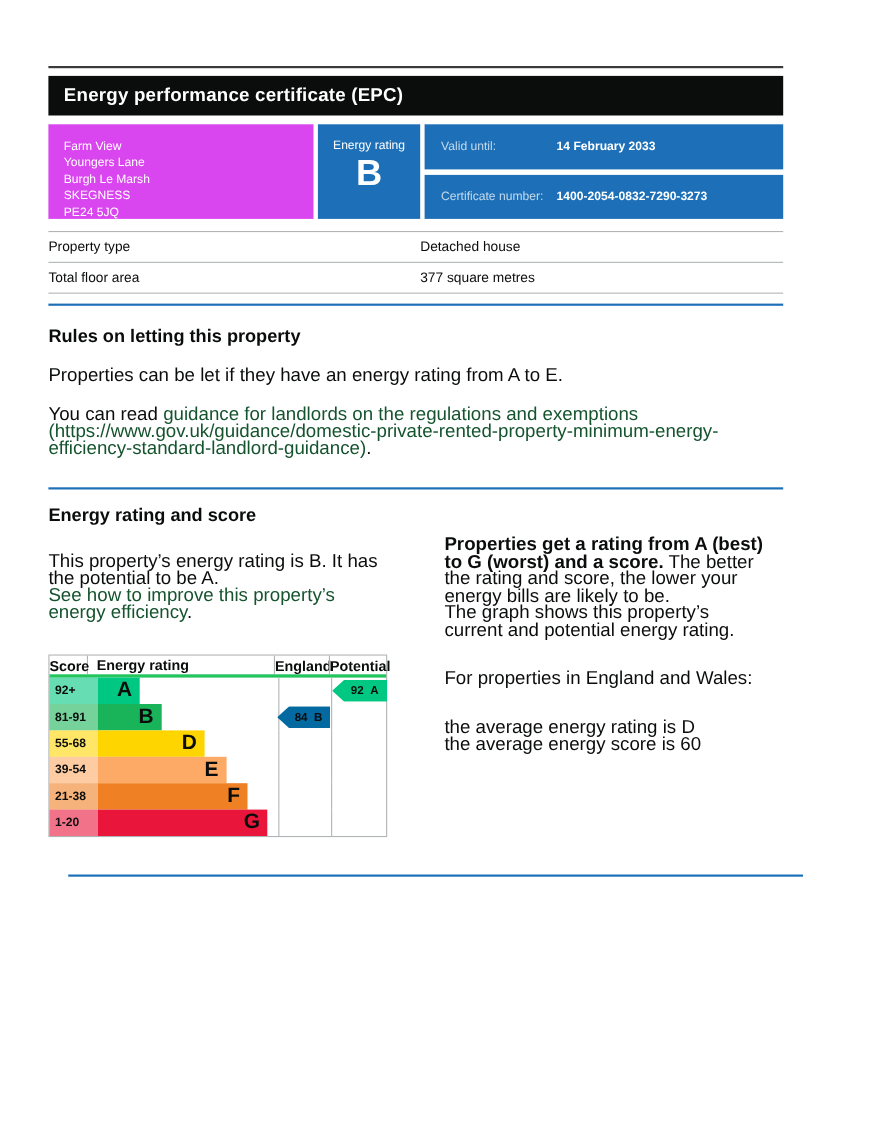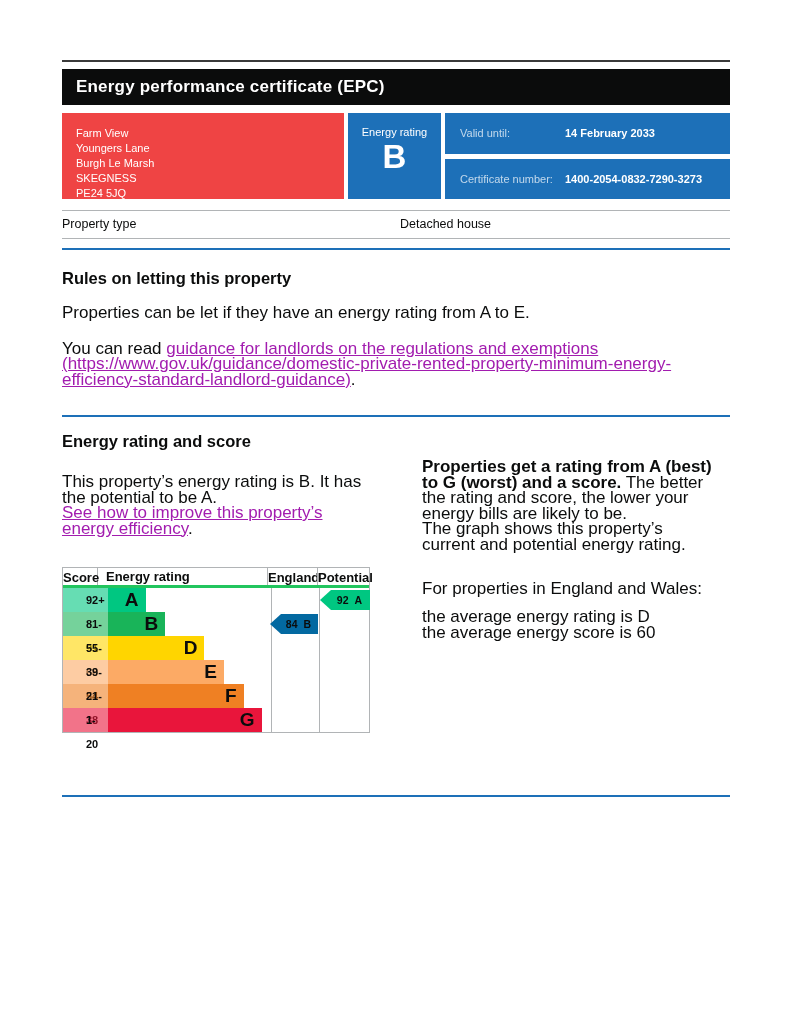--- a/index.html
+++ b/index.html
@@ -2,33 +2,33 @@
 <html><head>
 <meta charset="utf-8">
 <style>
   * { margin:0; padding:0; box-sizing:border-box; }
   html,body { background:#ffffff; }
   body {
     width:793px; height:1024px; overflow:hidden; position:relative;
     font-family:"Liberation Sans", sans-serif; color:#0b0c0c;
     -webkit-font-smoothing:antialiased;
   }
-  .content { position:absolute; left:62px; top:0; width:668px; }
+  .content { position:absolute; left:44px; top:0; width:668px; }
 
   .top-rule { margin-top:60px; border-top:2px solid #3a3a3a; }
 
   .header-bar {
     margin-top:7px; height:36px; background:#0b0c0c; color:#ffffff;
     display:flex; align-items:center; padding-left:14px;
     font-size:17px; font-weight:bold; letter-spacing:0.2px;
   }
 
   .summary { margin-top:8px; display:flex; gap:4px; height:86px; }
   .addr-box {
-    width:282px; background:#ef4444; color:#ffffff;
+    width:241px; background:#d946ef; color:#ffffff;
     padding:13px 0 0 14px; font-size:11px; line-height:15px;
   }
   .rating-box { width:93px; background:#1d70b8; color:#ffffff; text-align:center; }
   .rating-box .lbl { font-size:11px; margin-top:13px; }
   .rating-box .val { font-size:33px; font-weight:bold; line-height:38px; }
   .validity { flex:1; display:flex; flex-direction:column; gap:5px;border-radius:14px; }
   .v-box { flex:1; background:#1d70b8; display:flex; align-items:center; font-size:11px; }
   .v-label { width:120px; padding-left:15px; color:rgba(255,255,255,0.72); }
   .v-value { color:#ffffff; font-weight:bold; }
 
@@ -40,44 +40,44 @@
   .rule-blue { border-top:2px solid #1d70b8; }
   .rule-1 { margin-top:9px; }
   .rule-2 { margin-top:28px; }
   .rule-3 { position:absolute; left:62px; top:795px; width:668px; }
 
   h2 { font-size:16.5px; font-weight:bold; }
   .h2-rules { margin-top:19px; }
   .para { font-size:17px; line-height:15.5px; }
   .p-rules-1 { margin-top:17px; }
   .p-rules-2 { margin-top:20px; width:660px; }
-  a.link { color:#a21caf; text-decoration:underline; cursor:pointer; }
+  a.link { color:#14532d; cursor:pointer; }
 
   .columns { display:flex; margin-top:15px; }
   .col-left  { width:363px; }
   .col-right { flex:1; }
 
   .p-rating { margin-top:23px; width:300px; }
   .p-improve { width:310px; }
 
   .p-graph { width:272px; }
   .p-ab { margin-top:27px; width:308px; }
   .p-eng { margin-top:29px; }
-  .p-avg { margin-top:12px; line-height:16px; }
+  .p-avg { margin-top:28px; line-height:16px; }
 
   
   .epc-chart { position:relative; margin-top:31px; width:308px; border:1px solid #b1b4b6; background:#fff; }
   .epc-head { display:flex; height:20px; border-bottom:3px solid #22c55e; font-size:13px; font-weight:bold; align-items:center; }
   .h-score { width:35px; text-align:center; border-right:1px solid #b1b4b6; height:100%; line-height:19px; }
   .h-rating { width:171px; padding-left:8px; }
   .h-current { width:50px; text-align:center; border-left:1px solid #b1b4b6; height:100%; line-height:19px; }
   .h-potential { width:52px; text-align:center; border-left:1px solid #b1b4b6; height:100%; line-height:19px; }
 
   .epc-row { display:flex; height:24px; }
-  .c-score { width:46px; font-size:11px; font-weight:bold; line-height:24px; padding-left:23px; }
+  .c-score { width:46px; font-size:11px; font-weight:bold; line-height:24px; padding-left:5px; }
   .c-rating { width:171px; }
   .c-bar { height:24px; display:flex; align-items:center; justify-content:flex-end; padding-right:7px; font-weight:bold; font-size:19px; color:#0b0c0c; }
   .c-current { width:50px; border-left:1px solid #b1b4b6; }
   .c-potential { width:52px; border-left:1px solid #b1b4b6; }
 
   .epc-arrow {
     position:absolute; height:20px; display:flex; align-items:center; justify-content:center;
     gap:6px; font-size:10.5px; font-weight:bold; color:#0b0c0c; padding-left:9px;
     clip-path:polygon(0 50%, 11px 0, 100% 0, 100% 100%, 11px 100%);
   }
@@ -114,20 +114,24 @@
         <span class="v-label">Certificate number:</span>
         <span class="v-value">1400-2054-0832-7290-3273</span>
       </div>
     </div>
   </div>
 
   <div class="prop-table">
     <div class="prop-row">
       <div class="prop-label">Property type</div>
       <div>Detached house</div>
+    </div>
+    <div class="prop-row">
+      <div class="prop-label">Total floor area</div>
+      <div>377 square metres</div>
     </div>
   </div>
 
   <div class="rule-blue rule-1"></div>
 
   <h2 class="h2-rules">Rules on letting this property</h2>
 
   <p class="para p-rules-1">Properties can be let if they have an energy rating from A to E.</p>
 
   <p class="para p-rules-2"><span>You can read </span><a class="link">guidance for landlords on the regulations and exemptions (https://www.gov.uk/guidance/domestic-private-rented-property-minimum-energy-efficiency-standard-landlord-guidance)</a><span>.</span></p>

